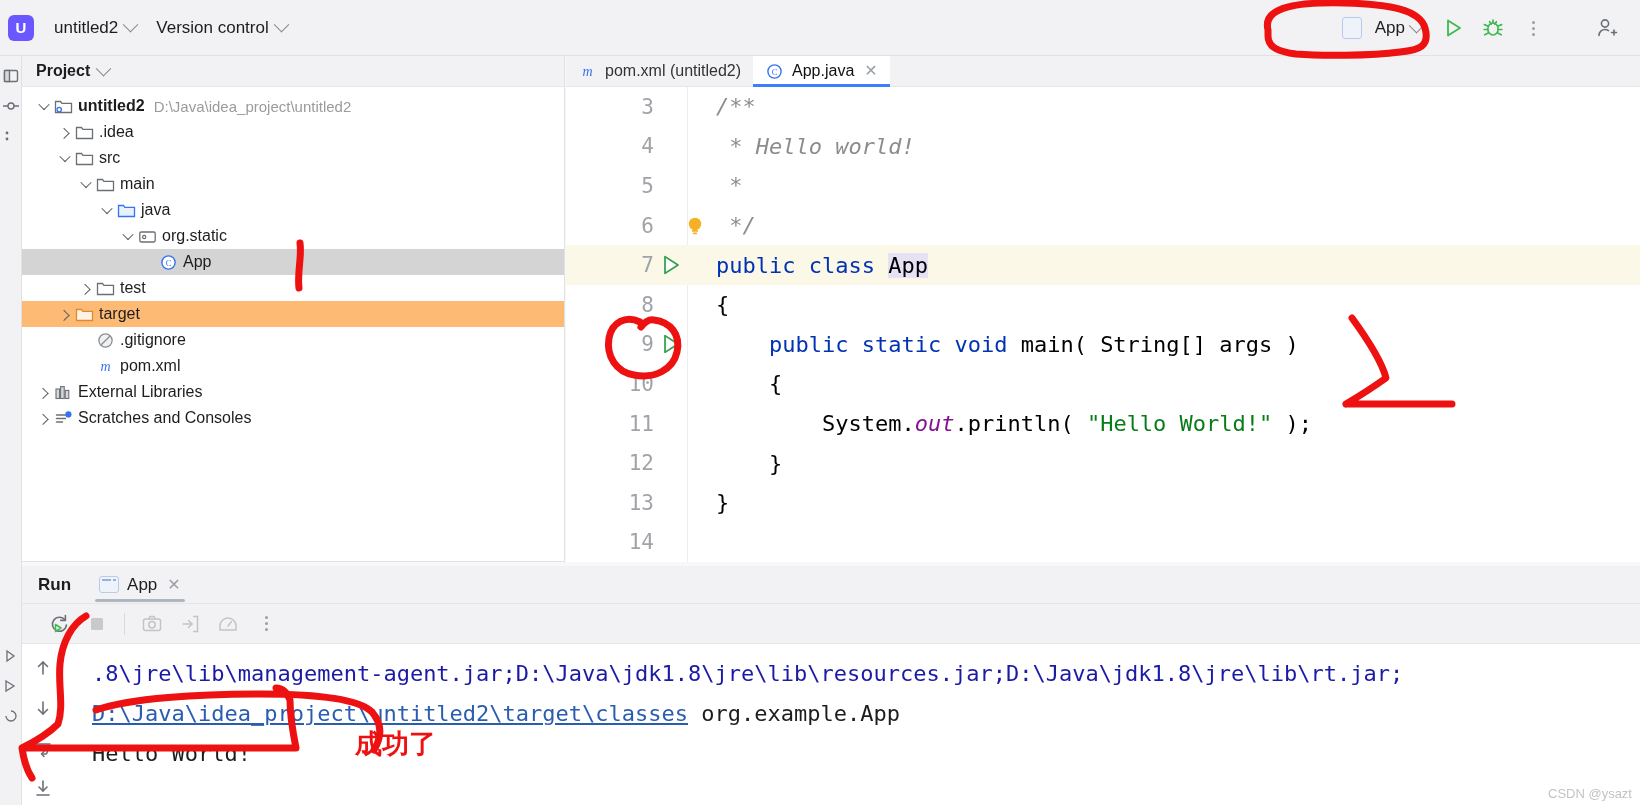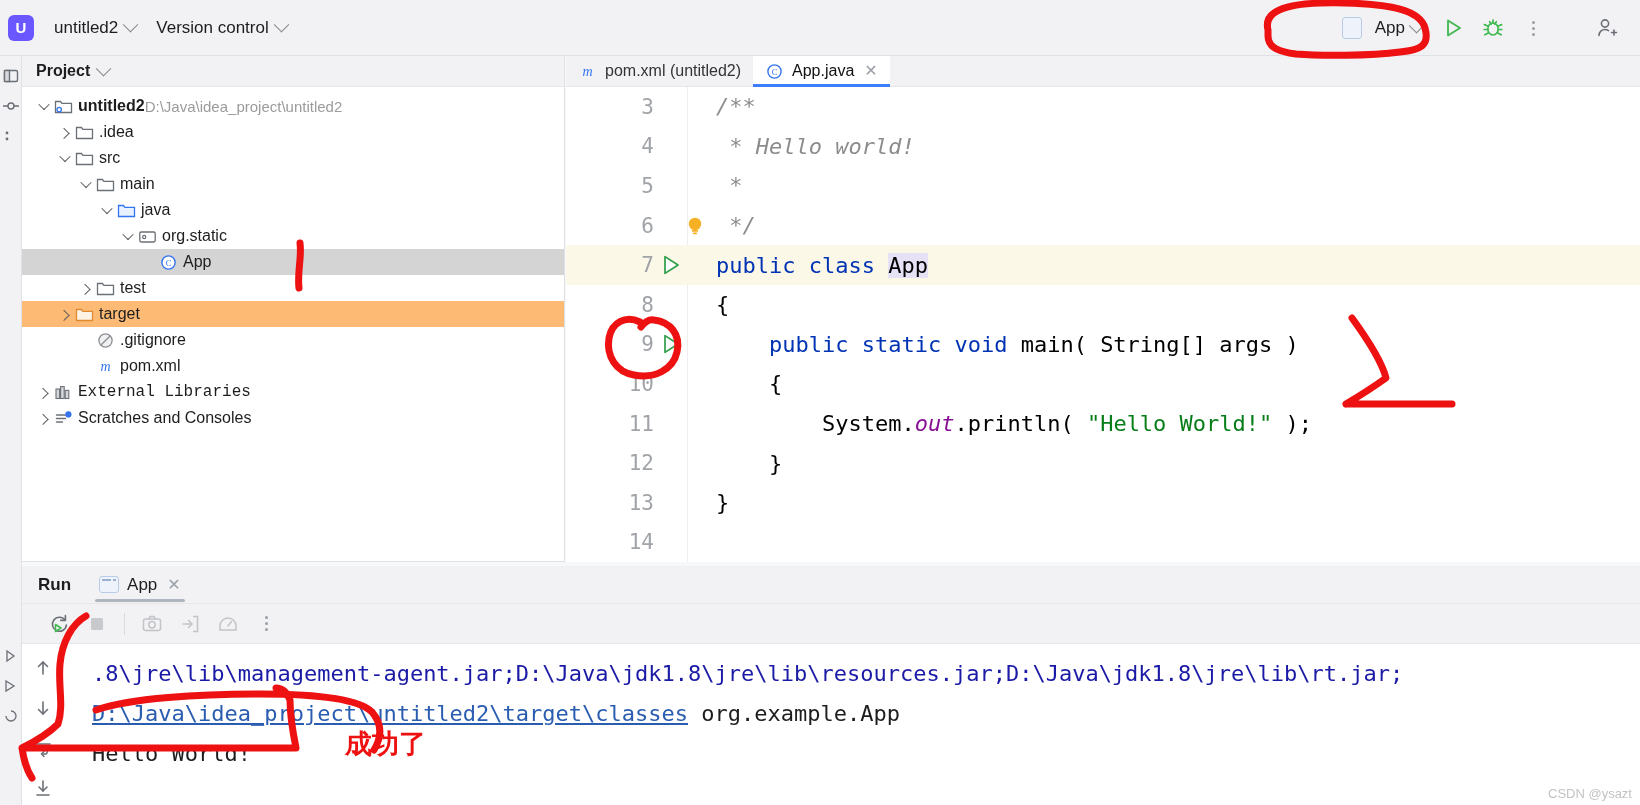--- a/index.html
+++ b/index.html
@@ -101,21 +101,21 @@
   }
   .arrow i {
     display: block; width: 8px; height: 8px;
     border-right: 1.7px solid #5a5a5a; border-bottom: 1.7px solid #5a5a5a;
   }
   .arrow.open i { transform: rotate(45deg) translate(-1px,-1px); }
   .arrow.closed i { transform: rotate(-45deg) translate(-1px,1px); margin-left: -2px; }
   .tnode-ico { width: 20px; flex: 0 0 20px; display: flex; align-items: center; justify-content: center; margin-right: 5px; }
   .tlabel { }
   .tlabel.bold { font-weight: 700; }
-  .tpath { color: #9b9b9b; font-size: 15px; }
+  .tpath { color: #9b9b9b; font-size: 15px; margin-left: 9px; }
 
   
   .editor-area {
     position: absolute; left: 566px; top: 56px;
     width: 1074px; height: 506px;
     background: #ffffff;
   }
   .tabbar {
     height: 31px; background: #f2f2f4;
     border-bottom: 1px solid #e4e6ea;
@@ -454,21 +454,21 @@
         </div>
         <div class="tree-row" style="padding-left: 56px;">
           <span class="arrow "></span>
           <span class="tnode-ico">
             <svg width="19" height="19" viewBox="0 0 19 19">
               <text x="9.5" y="14.2" font-size="14" text-anchor="middle" fill="#3574f0" font-style="italic" font-family="Liberation Serif, serif">m</text>
             </svg>
           </span>
           <span class="tlabel">pom.xml</span>
         </div>
-        <div class="tree-row" style="padding-left: 14px; font-family: Liberation Mono, monospace;">
+        <div class="tree-row" style="padding-left: 14px;">
           <span class="arrow closed">
             <i></i>
           </span>
           <span class="tnode-ico">
             <svg width="19" height="19" viewBox="0 0 19 19">
               <rect x="2" y="6" width="3.6" height="9.5" fill="#d6d8dc" stroke="#6b6f76" stroke-width="1.1"></rect>
               <rect x="6.6" y="3.6" width="3.6" height="11.9" fill="#d6d8dc" stroke="#6b6f76" stroke-width="1.1"></rect>
               <rect x="11.2" y="7.4" width="3.6" height="8.1" fill="#d6d8dc" stroke="#6b6f76" stroke-width="1.1"></rect>
             </svg>
           </span>
@@ -716,16 +716,16 @@
       <path d="M86 616 C72 624 62 642 60 664 C58 686 64 706 58 724
                C46 736 30 744 22 748 C24 762 28 772 32 778
                M22 748 L296 748 C292 728 290 710 290 700
                C286 690 280 688 276 688"></path>
 
       <path d="M96 710 C130 698 200 694 260 694 C320 694 360 700 372 712
                C384 726 380 740 374 750"></path>
     </g>
   </svg>
 
-  <div class="annot-text" style="left:345px; top:726px;">成功了</div>
+  <div class="annot-text" style="left:355px; top:726px;">成功了</div>
 
   <div class="watermark">CSDN @ysazt</div>
 </div>
 
 </body></html>

